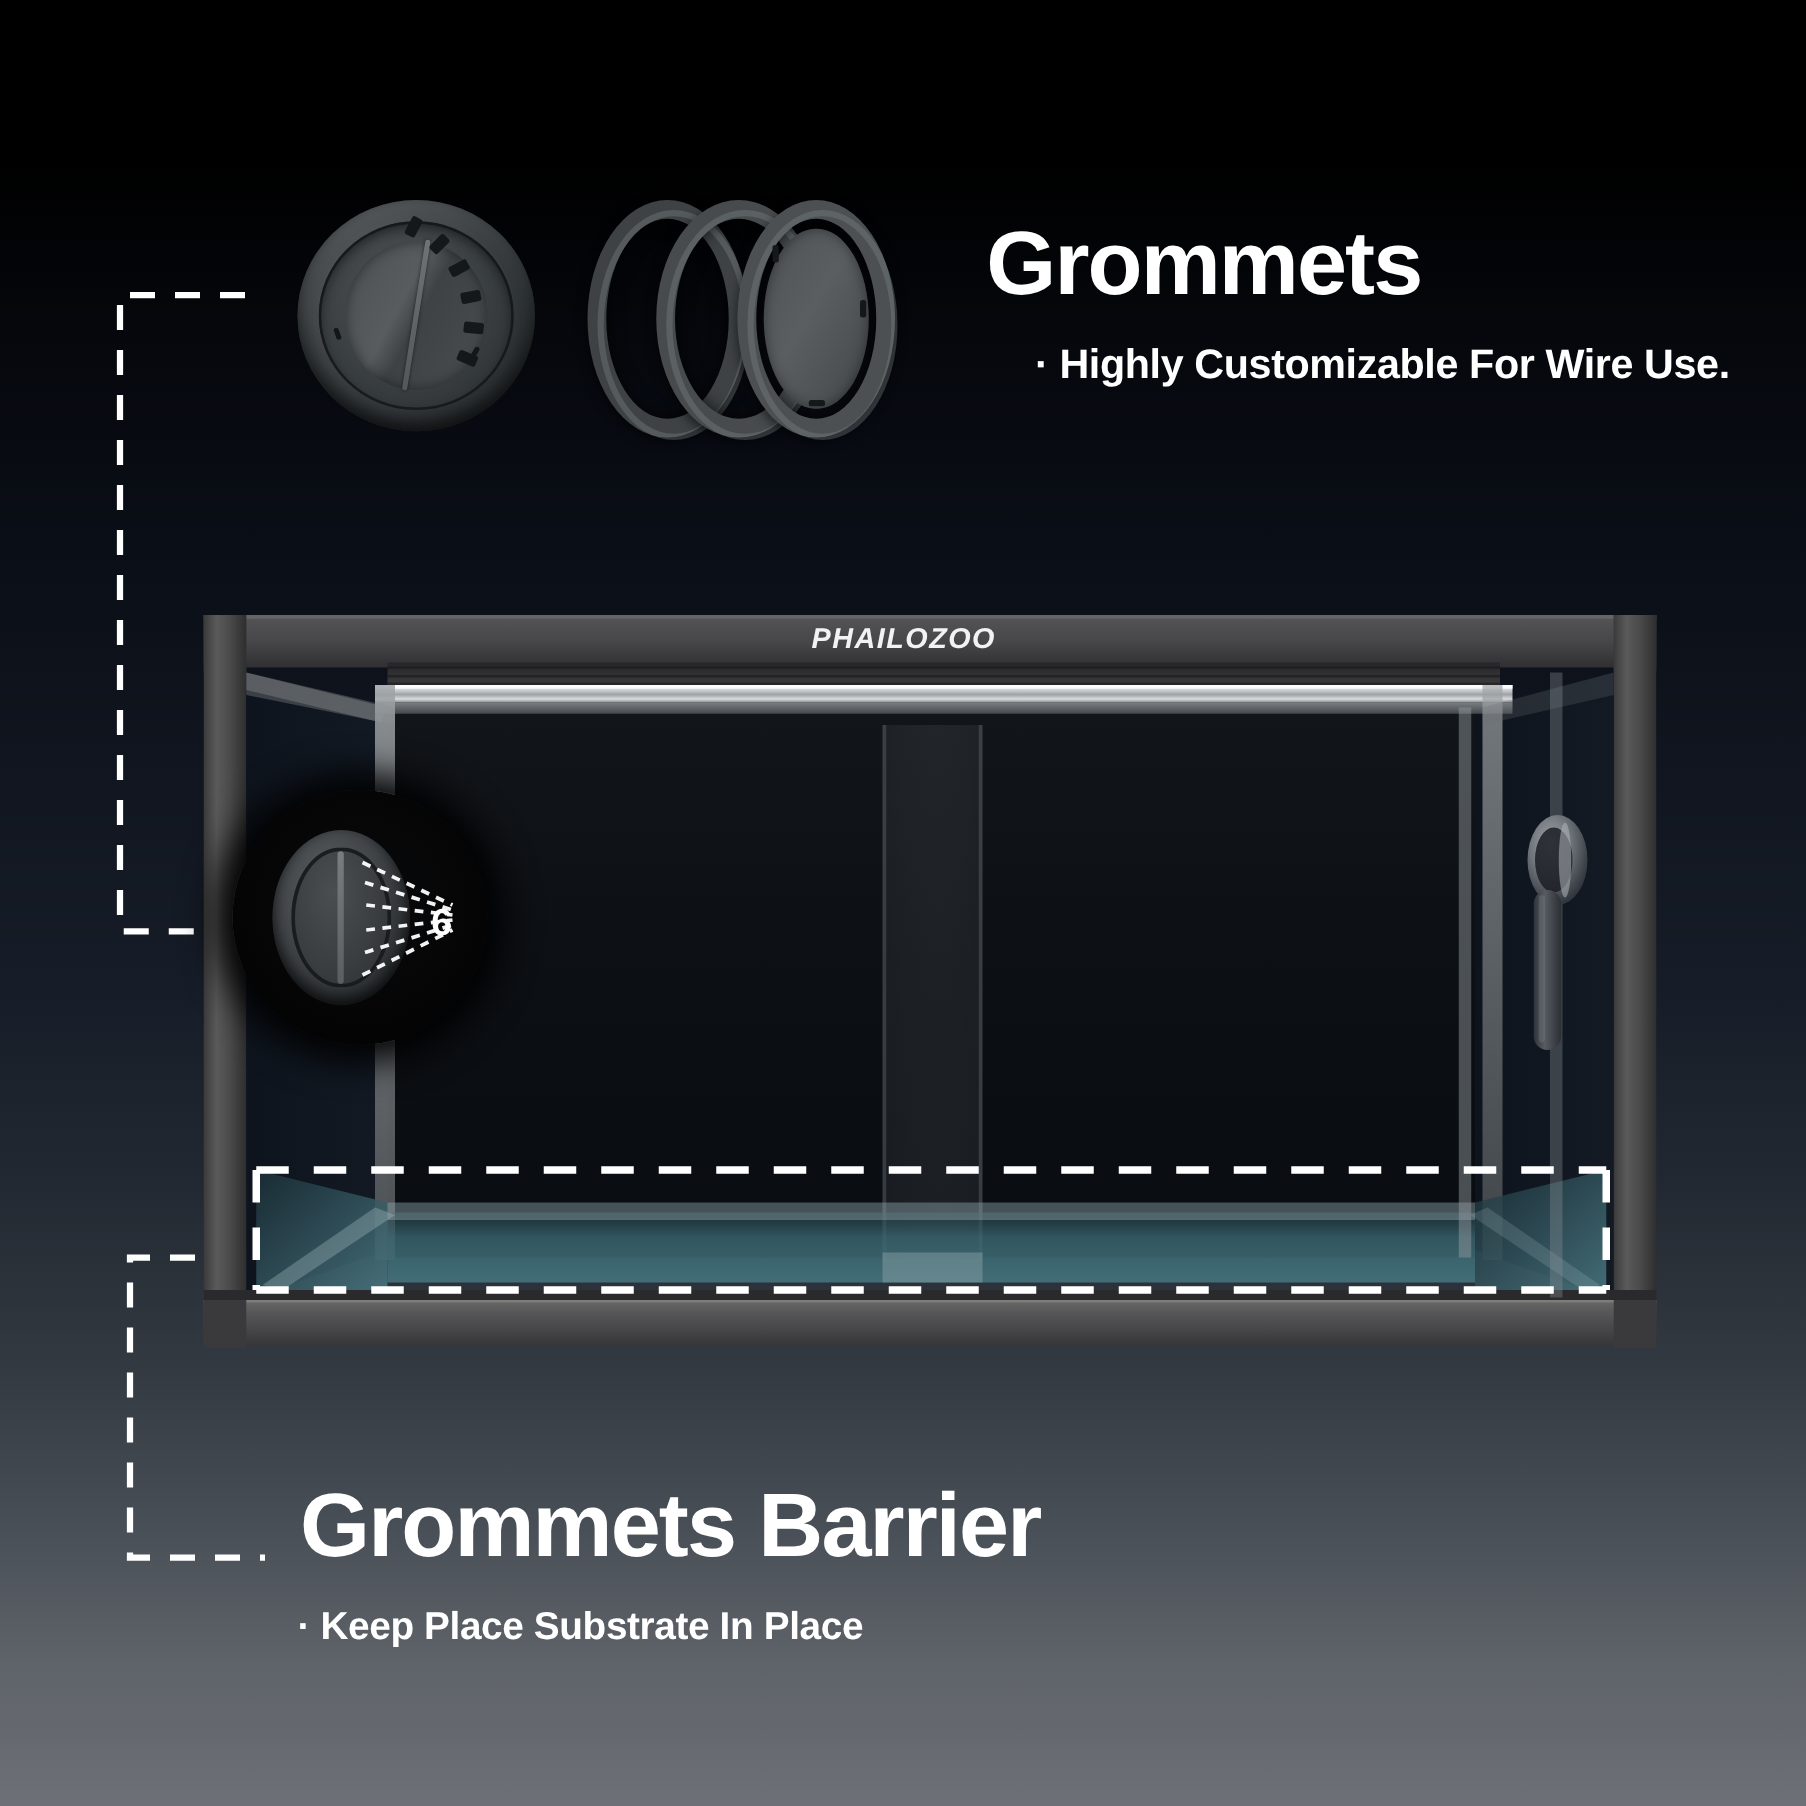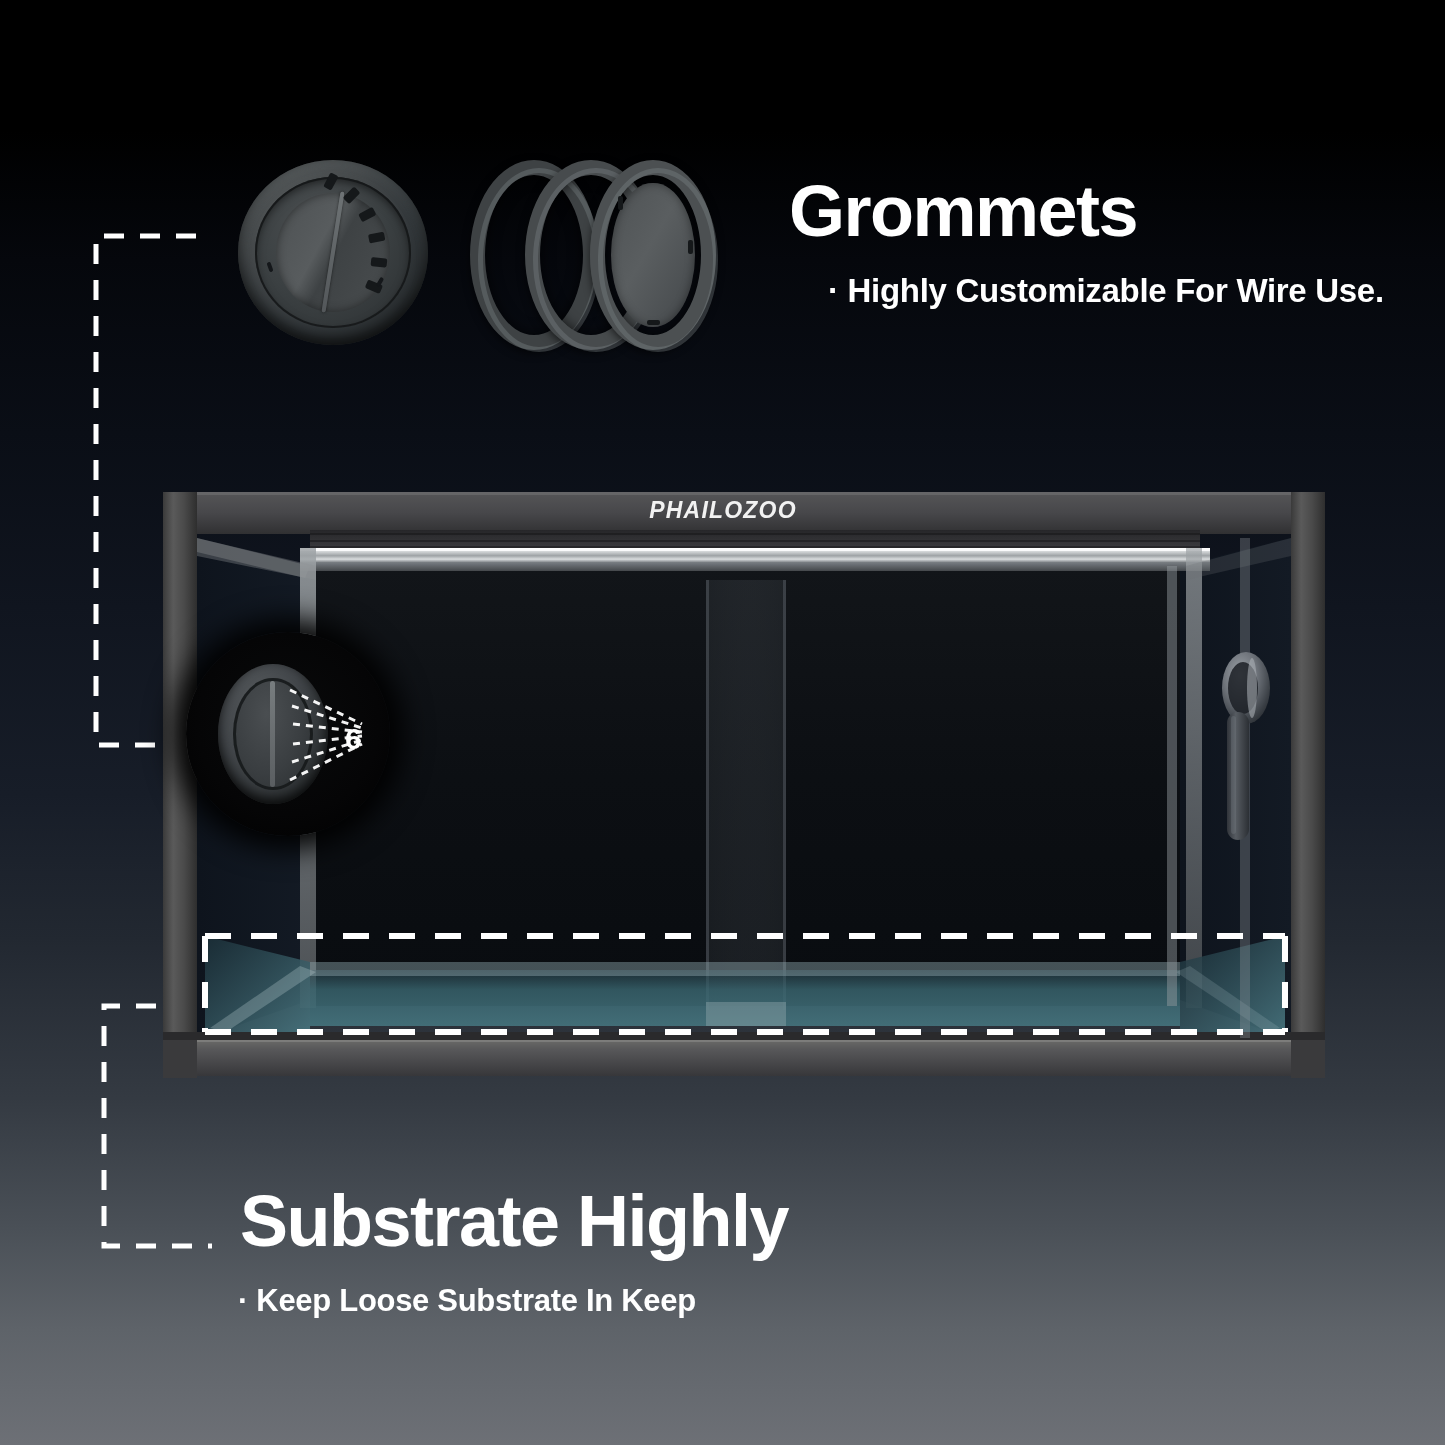--- a/index.html
+++ b/index.html
@@ -344,16 +344,16 @@
         <line x1="106" y1="74" x2="176" y2="96"></line>
         <line x1="107" y1="92" x2="176" y2="100"></line>
         <line x1="107" y1="112" x2="176" y2="104"></line>
         <line x1="106" y1="130" x2="176" y2="108"></line>
         <line x1="104" y1="148" x2="176" y2="112"></line>
       </g>
     </svg>
   </div>
   <div class="mag-number" style="left:345px;top:722px;">6</div>
 
-  <div class="hd" id="substrate-title">Substrate Highly</div>
-  <div id="substrate-sub">· Keep Loose Substrate In Keep</div>
+  <div class="hd" id="substrate-title">Grommets Barrier</div>
+  <div id="substrate-sub">· Keep Place Substrate In Place</div>
 
 </div>
 
 </body></html>

